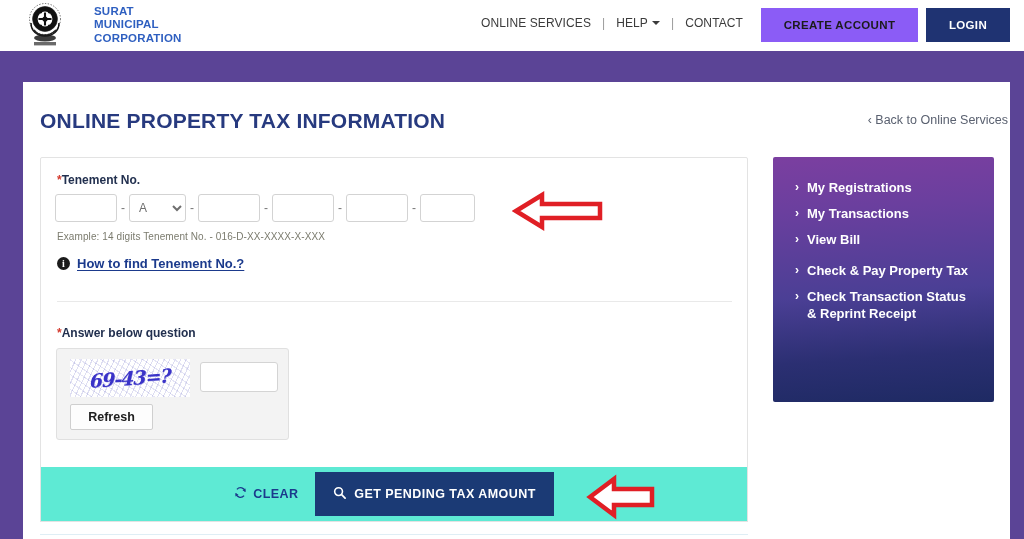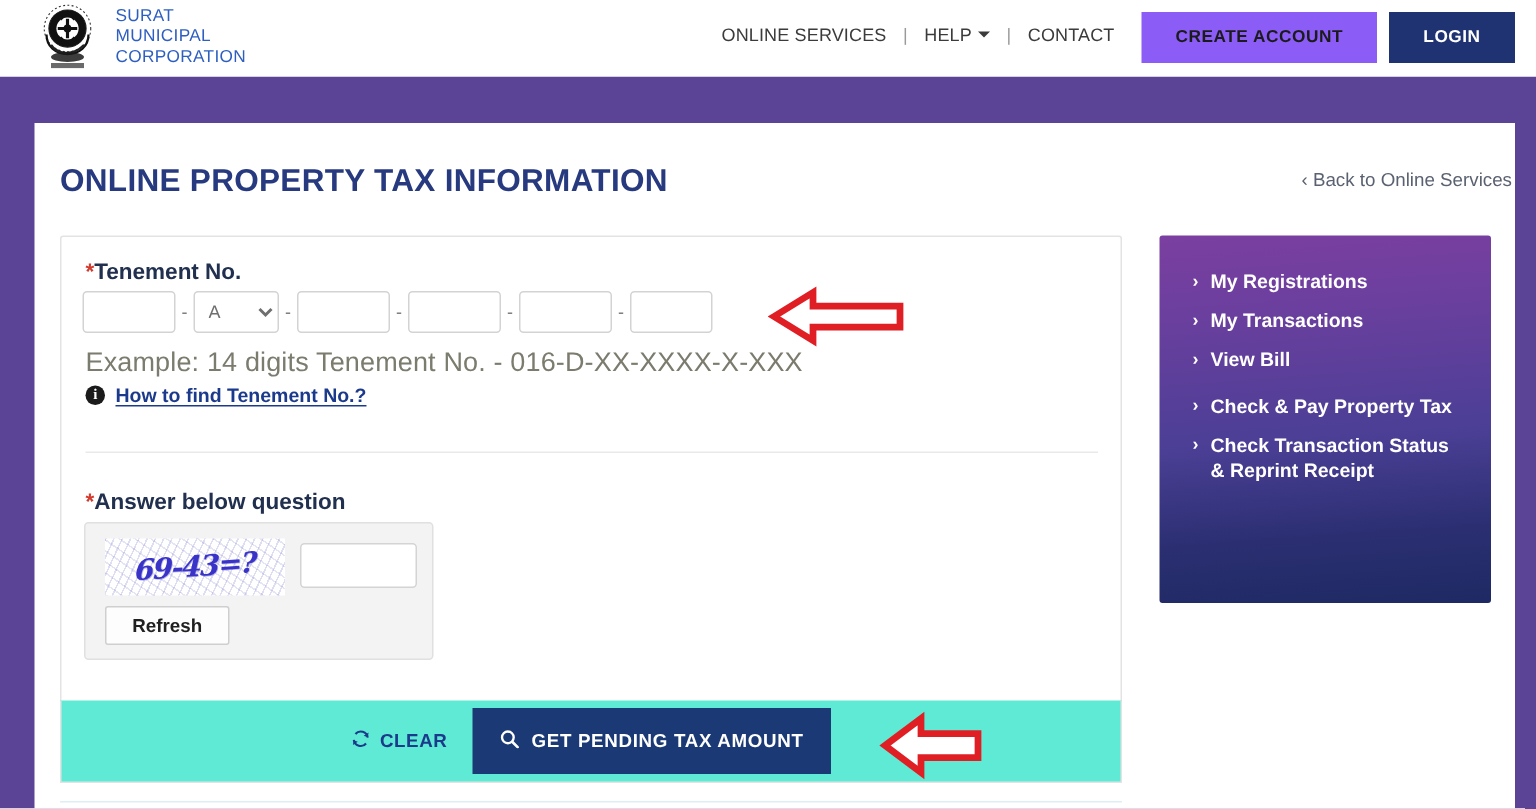--- a/index.html
+++ b/index.html
@@ -32,24 +32,25 @@
     align-items: center;
     gap: 9px;
   }
   .emblem {
     width: 46px; height: 46px;
     position: relative;
     flex: 0 0 auto;
   }
   .brand-text {
     font-size: 11.5px;
-    font-weight: normal;
+    font-weight: bold;
     line-height: 13.4px;
     color: #2e5fc0;
     letter-spacing: 0.2px;
+    margin-left: 17px;
   }
   .brand-text div { white-space: nowrap; }
 
   .nav {
     position: absolute;
     left: 470px; top: 16px;
     display: flex;
     align-items: center;
     gap: 0px;
     font-size: 12px;
@@ -139,21 +140,21 @@
   .formpanel {
     position: absolute;
     left: 17px; top: 75px;
     width: 708px; height: 365px;
     background: #ffffff;
     border: 1px solid #e3e3e3;
     border-radius: 2px;
   }
   .req-label {
     position: absolute;
-    font-size: 15px;
+    font-size: 12px;
     font-weight: bold;
     color: #22304f;
   }
   .req-label .star { color: #d43b2f; font-weight: bold; }
 
   .lbl-tenement { left: 16px; top: 15px; }
   .lbl-answer   { left: 16px; top: 168px; }
 
   .inputs-row {
     position: absolute;
@@ -190,21 +191,21 @@
     background: #fff;
     font-size: 12px;
     font-family: "Liberation Sans", sans-serif;
     color: #6f6f6f;
     padding-left: 5px;
     outline: none;
   }
   .example {
     position: absolute;
     left: 16px; top: 73px;
-    font-size: 18px;
+    font-size: 10px;
     color: #7b7b6e;
     letter-spacing: 0.1px;
   }
   .howto {
     position: absolute;
     left: 16px; top: 98px;
     font-size: 13px;
     font-weight: bold;
     color: #1b3a8c;
     text-decoration: none;

